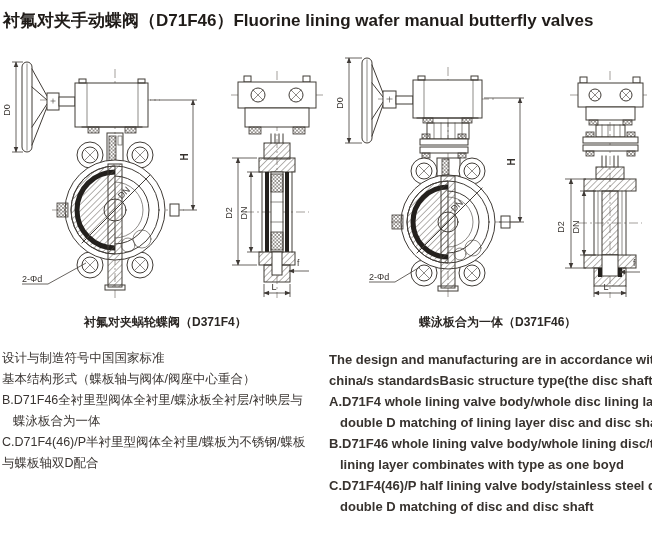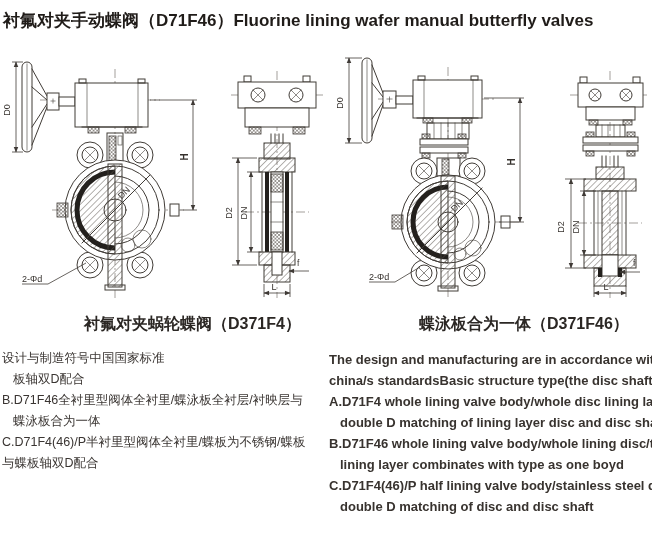--- a/index.html
+++ b/index.html
@@ -17,21 +17,21 @@
     position:absolute;left:3px;top:9px;margin:0;
     font-size:17px;font-weight:bold;color:#201c19;letter-spacing:0;
     white-space:nowrap;
   }
   .drawing{position:absolute;}
   #fv1{left:0px;top:55px;}
   #sv1{left:225px;top:55px;}
   #fv2{left:333px;top:55px;}
   #sv2{left:550px;top:55px;}
   .caption{
-    position:absolute;top:314px;font-size:16px;font-weight:bold;color:#2b2724;
+    position:absolute;top:314px;font-size:12px;font-weight:bold;color:#2b2724;
     white-space:nowrap;
   }
   #cap1{left:84px;}
   #cap2{left:419px;}
   .notes{position:absolute;color:var(--text);}
   .notes .ln{white-space:nowrap;}
   #notes-cn{left:2px;top:348px;width:320px;font-size:12.5px;line-height:21px;}
   #notes-en{left:329px;top:349px;width:322px;font-size:13px;line-height:21px;font-weight:bold;color:#38332f;}
   .ind{padding-left:11px;}
   
@@ -375,21 +375,21 @@
       <line class="dim" x1="44" y1="238" x2="76" y2="238" marker-start="url(#ar)" marker-end="url(#ar)"></line>
       <text class="dl" x="56" y="235" text-anchor="middle">L</text>
     </g>
   </svg>
 
   <div id="cap1" class="caption">衬氟对夹蜗轮蝶阀（D371F4）</div>
   <div id="cap2" class="caption">蝶泳板合为一体（D371F46）</div>
 
   <div id="notes-cn" class="notes">
     <div class="ln">设计与制造符号中国国家标准</div>
-    <div class="ln ind">板轴双D配合</div>
+    <div class="ln">基本结构形式（蝶板轴与阀体/阀座中心重合）</div>
     <div class="ln">B.D71F46全衬里型阀体全衬里/蝶泳板全衬层/衬映层与</div>
     <div class="ln ind">蝶泳板合为一体</div>
     <div class="ln">C.D71F4(46)/P半衬里型阀体全衬里/蝶板为不锈钢/蝶板</div>
     <div class="ln">与蝶板轴双D配合</div>
   </div>
 
   <div id="notes-en" class="notes">
     <div class="ln">The design and manufacturing are in accordance with</div>
     <div class="ln">china/s standardsBasic structure type(the disc shaft coincide</div>
     <div class="ln">A.D71F4 whole lining valve body/whole disc lining layer/</div>

